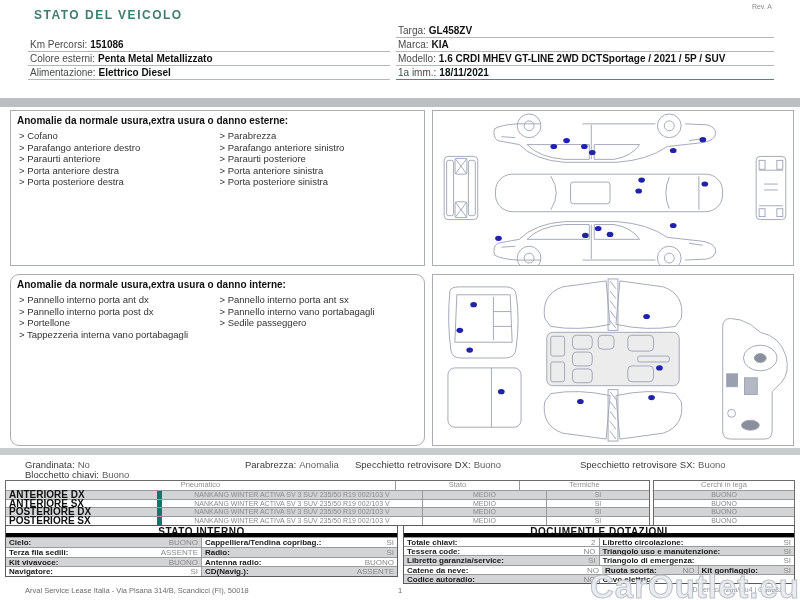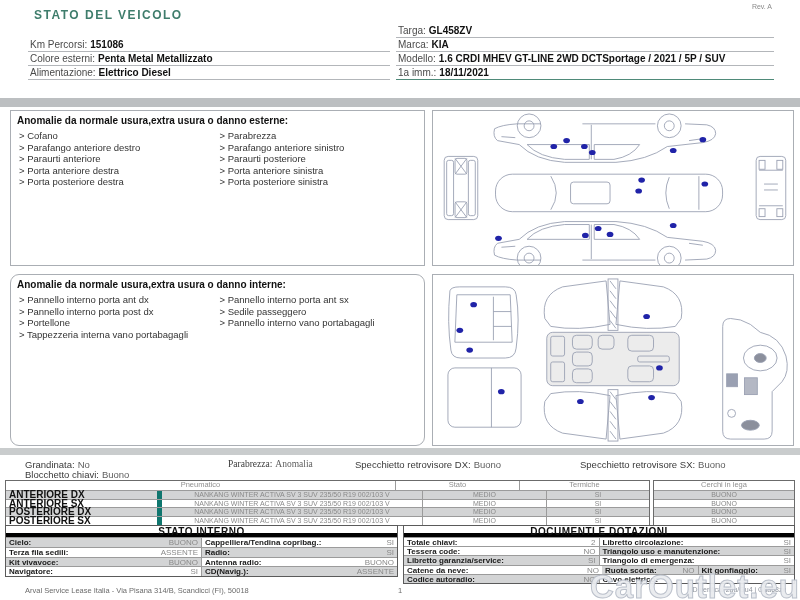--- a/index.html
+++ b/index.html
@@ -134,22 +134,22 @@
     <h2>Anomalie da normale usura,extra usura o danno interne:</h2>
     <div class="acols">
       <ul>
         <li>Pannello interno porta ant dx</li>
         <li>Pannello interno porta post dx</li>
         <li>Portellone</li>
         <li>Tappezzeria interna vano portabagagli</li>
       </ul>
       <ul>
         <li>Pannello interno porta ant sx</li>
+        <li>Pannello interno vano portabagagli</li>
         <li>Sedile passeggero</li>
-        <li>Pannello interno vano portabagagli</li>
       </ul>
     </div>
   </div>
 
   <div class="dbox dbox-top">
     <svg viewBox="0 0 362 156">
       <defs>
         <g id="sideCar" fill="none" stroke="#9aa0b2" stroke-width="0.9">
           <path d="M3,42 Q1,34 6,30 L28,26 Q44,10 74,8 L126,8 Q158,10 178,24 L214,28 Q226,30 227,37 Q227,44 218,46 L196,47"></path>
           <path d="M3,42 Q10,46 26,47 L50,47 M92,47 L166,47"></path>
@@ -271,21 +271,21 @@
         <ellipse cx="228" cy="94" rx="3.4" ry="2.6"></ellipse>
         <ellipse cx="148" cy="128" rx="3.4" ry="2.6"></ellipse>
         <ellipse cx="220" cy="124" rx="3.4" ry="2.6"></ellipse>
       </g>
     </svg>
   </div>
 
   <div class="graybar bar2"></div>
 
   <div class="stat" style="left:25px; top:459px;"><span class="lbl">Grandinata:</span><span class="val">No</span></div>
-  <div class="stat" style="left:228px; top:459px;font-family:Liberation Serif, serif;"><span class="lbl">Parabrezza:</span><span class="val">Anomalia</span></div>
+  <div class="stat" style="left:245px; top:459px;"><span class="lbl">Parabrezza:</span><span class="val">Anomalia</span></div>
   <div class="stat" style="left:355px; top:459px;"><span class="lbl">Specchietto retrovisore DX:</span><span class="val">Buono</span></div>
   <div class="stat" style="left:580px; top:459px;"><span class="lbl">Specchietto retrovisore SX:</span><span class="val">Buono</span></div>
   <div class="stat" style="left:25px; top:469px;"><span class="lbl">Blocchetto chiavi:</span><span class="val">Buono</span></div>
 
   <div class="ttable t-main">
     <div class="t-row t-head">
       <div class="tc c-posname">Pneumatico</div>
       <div class="tc c-stato">Stato</div>
       <div class="tc c-term">Termiche</div>
     </div>

